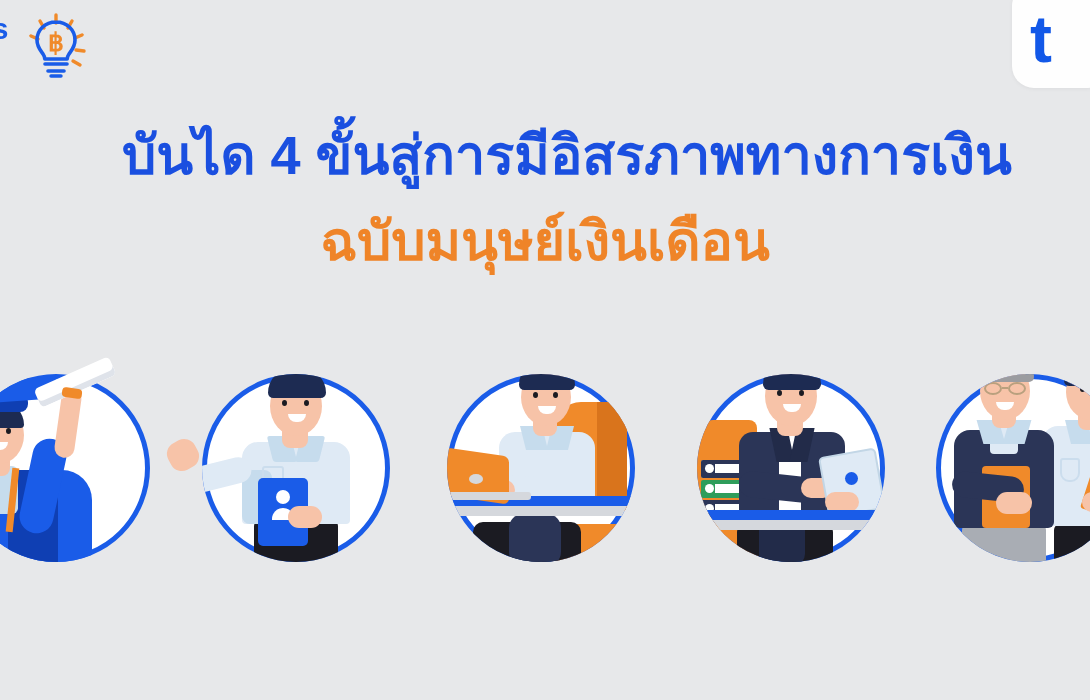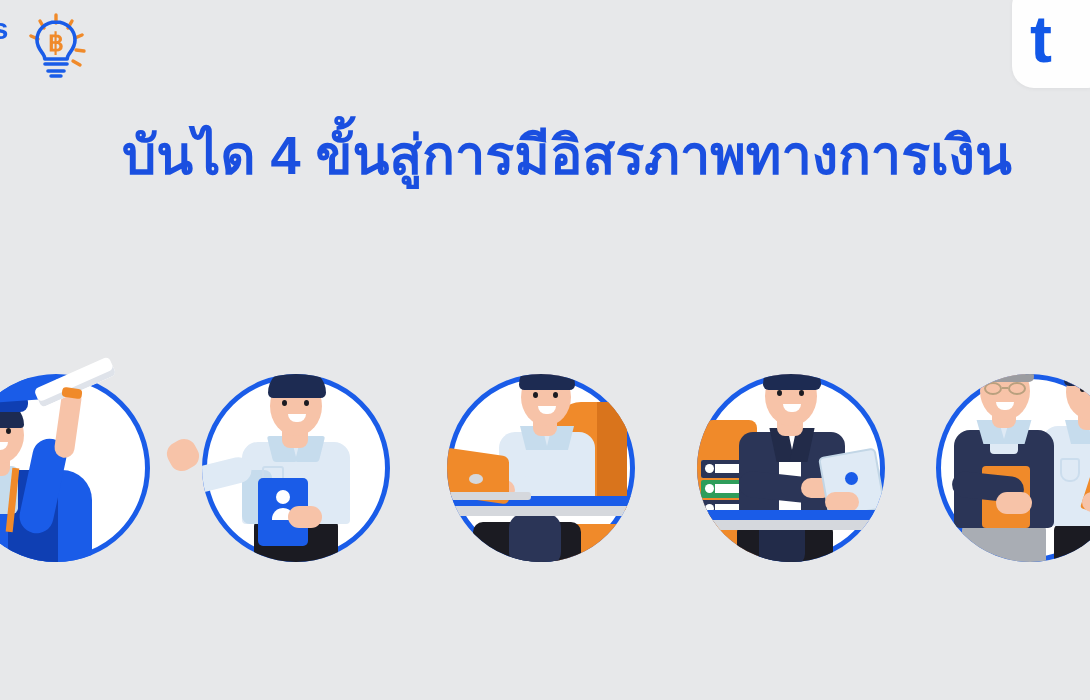--- a/index.html
+++ b/index.html
@@ -108,20 +108,21 @@
       </svg>
     </div>
   </div>
 
   <div class="ttb-card">
     <div class="ttb-mark">t</div>
   </div>
 
   <div class="headline">
     <div class="title-line">บันได 4 ขั้นสู่การมีอิสรภาพทางการเงิน</div>
+    <div class="subtitle-line">ฉบับมนุษย์เงินเดือน</div>
   </div>
 
   <div class="illus-row">
 
     <div class="scene" style="left:-38px;">
       <div class="ring"></div>
       <div class="clip">
 
         <div class="px blue" style="left:-30px; top:96px; width:160px; height:110px; border-radius:40px 30px 0 0;"></div>
         <div class="px blued" style="left:46px; top:96px; width:50px; height:110px; border-radius:0 26px 0 0;"></div>

